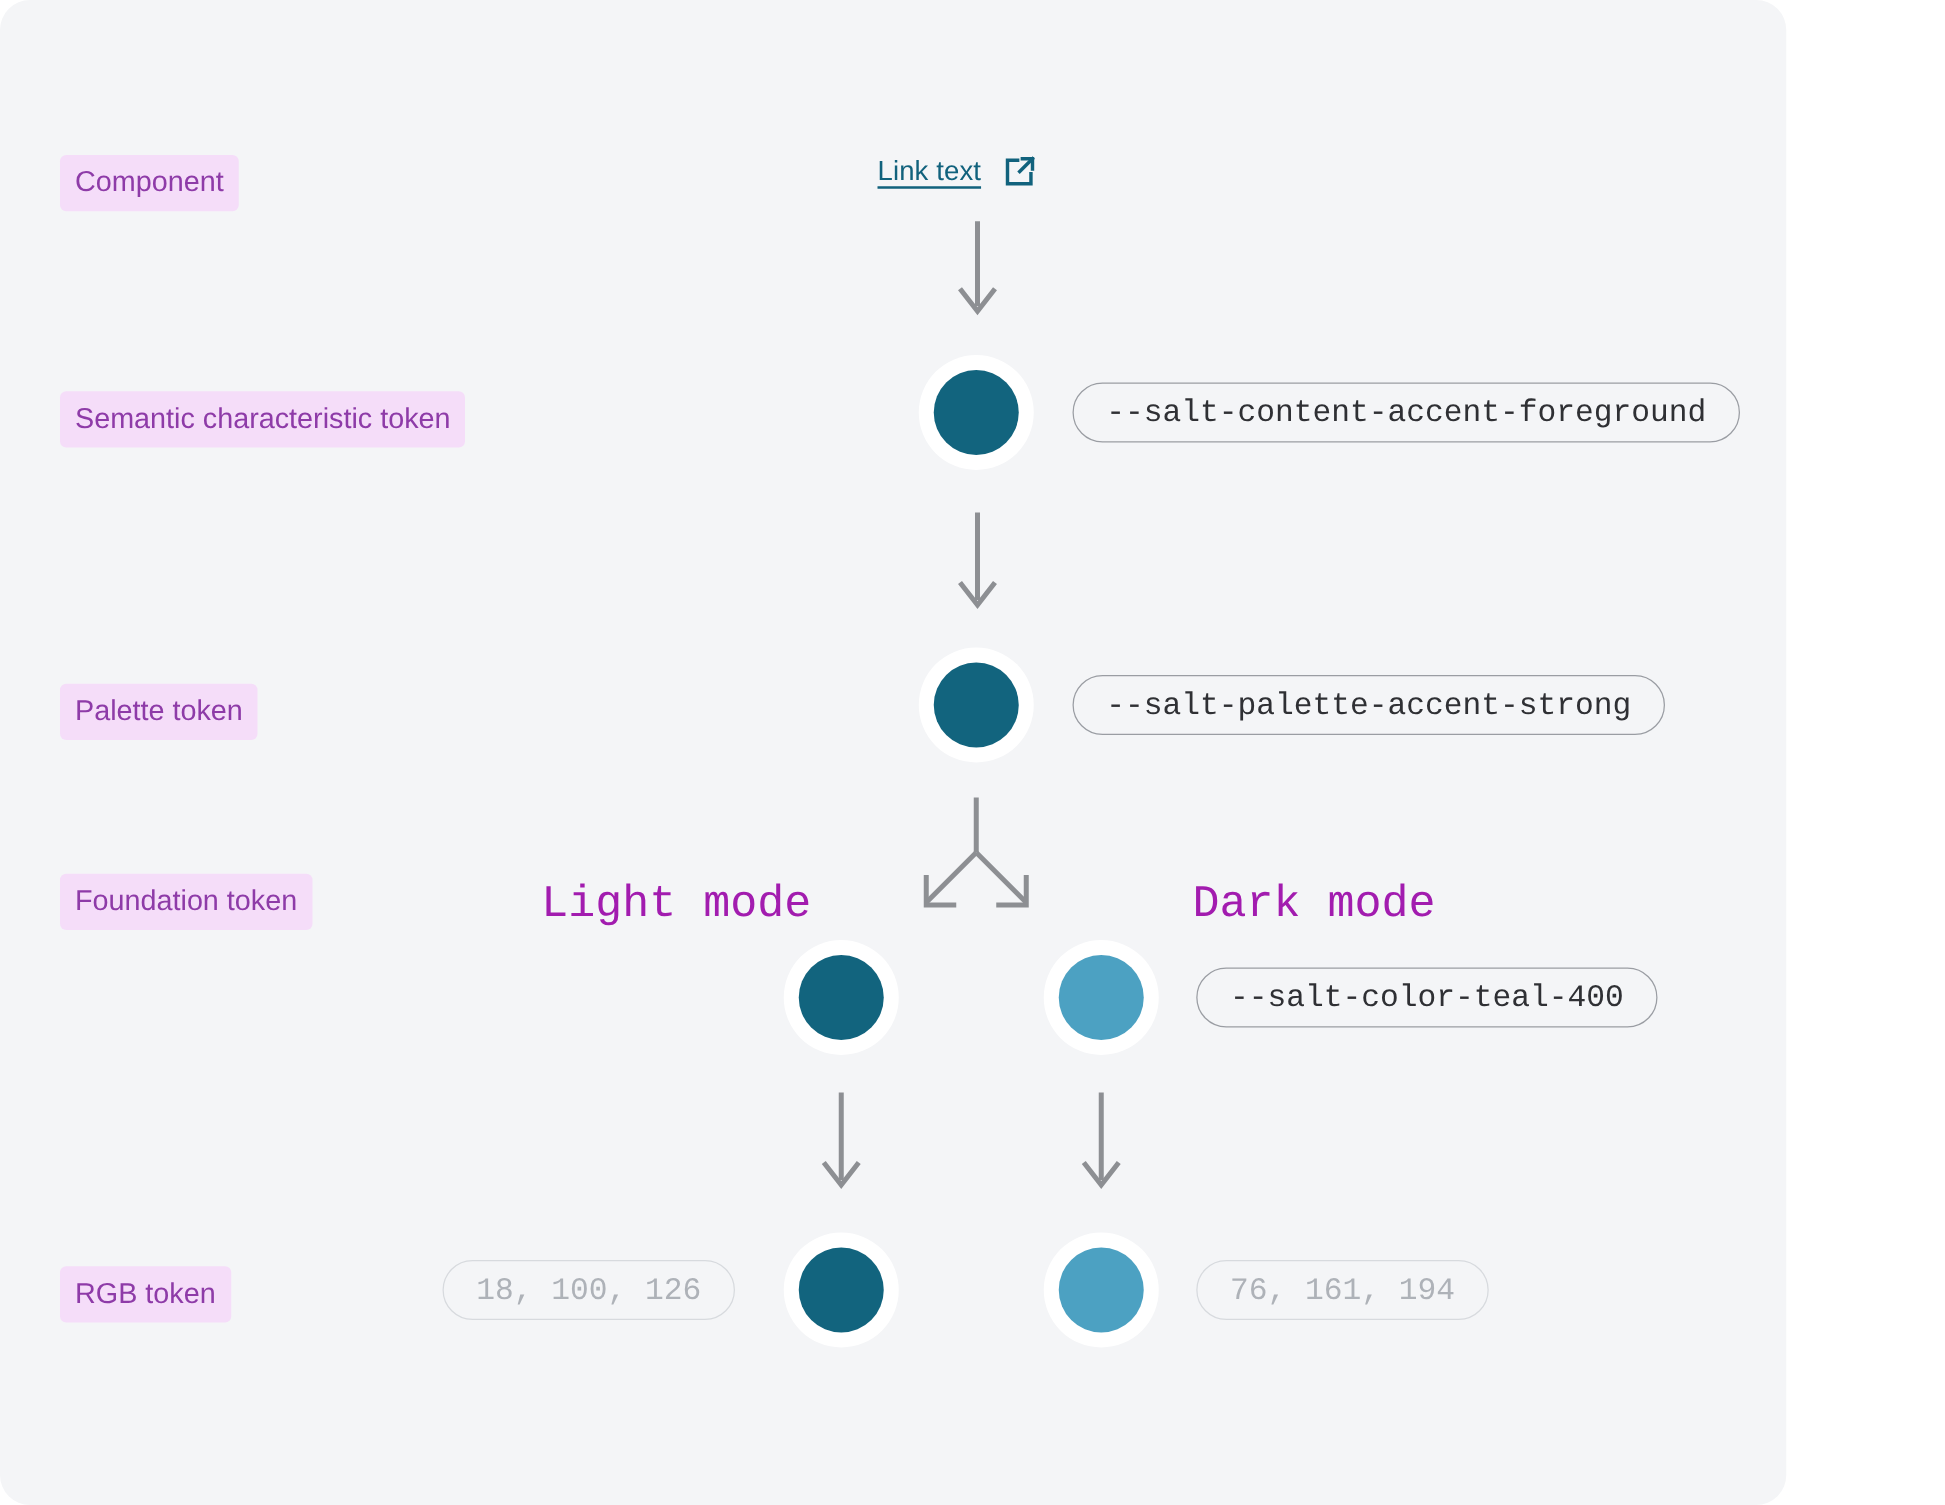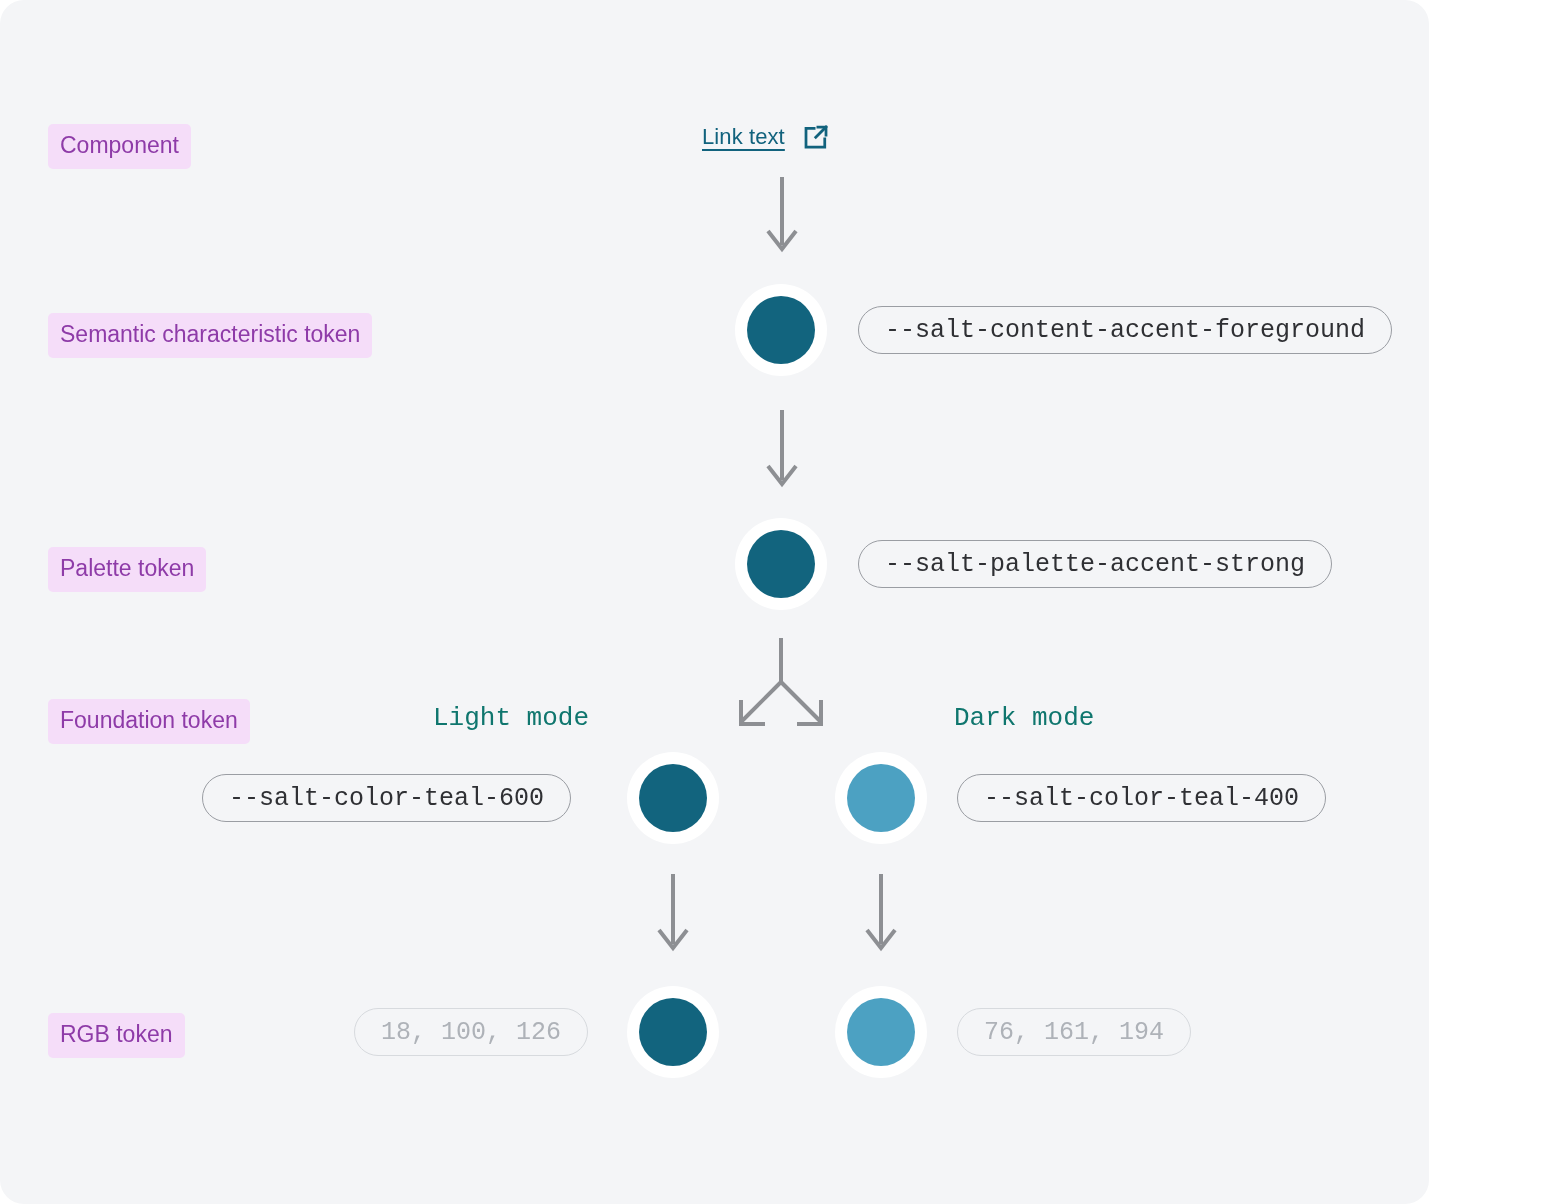--- a/index.html
+++ b/index.html
@@ -89,22 +89,22 @@
   }
   .pill.muted {
     border-color: #d7dade;
     color: #aeb2b8;
   }
 
   
   .mode-caption {
     position: absolute;
     font-family: "Liberation Mono", monospace;
-    font-size: 26px;
-    color: #0f766e;
+    font-size: 36px;
+    color: #a21caf;
     white-space: nowrap;
   }
 
   
   .arrow {
     position: absolute;
   }
   .arrow svg { display: block; }
 </style>
 </head>
@@ -162,21 +162,20 @@
       <path d="M58 46 L98 86" stroke="#8d8f93" stroke-width="4" fill="none" stroke-linecap="butt"></path>
       <path d="M18 64 V88 H42" stroke="#8d8f93" stroke-width="4" fill="none" stroke-linecap="butt" stroke-linejoin="miter"></path>
       <path d="M98 64 V88 H74" stroke="#8d8f93" stroke-width="4" fill="none" stroke-linecap="butt" stroke-linejoin="miter"></path>
     </svg>
   </div>
 
   <div class="mode-caption" style="left:433px; top:703px;">Light mode</div>
 
   <div class="mode-caption" style="left:954px; top:703px;">Dark mode</div>
 
-  <div class="pill" style="left:202px; top:774px;">--salt-color-teal-600</div>
 
   <div class="swatch" style="left:639px; top:764px; background:#12647e;"></div>
 
   <div class="swatch" style="left:847px; top:764px; background:#4ca1c2;"></div>
 
   <div class="pill" style="left:957px; top:774px;">--salt-color-teal-400</div>
 
   <div class="arrow" style="left:653px; top:872px;">
     <svg width="40" height="88" viewBox="0 0 40 88">
       <path d="M20 2 V72" stroke="#8d8f93" stroke-width="4" fill="none" stroke-linecap="butt"></path>

